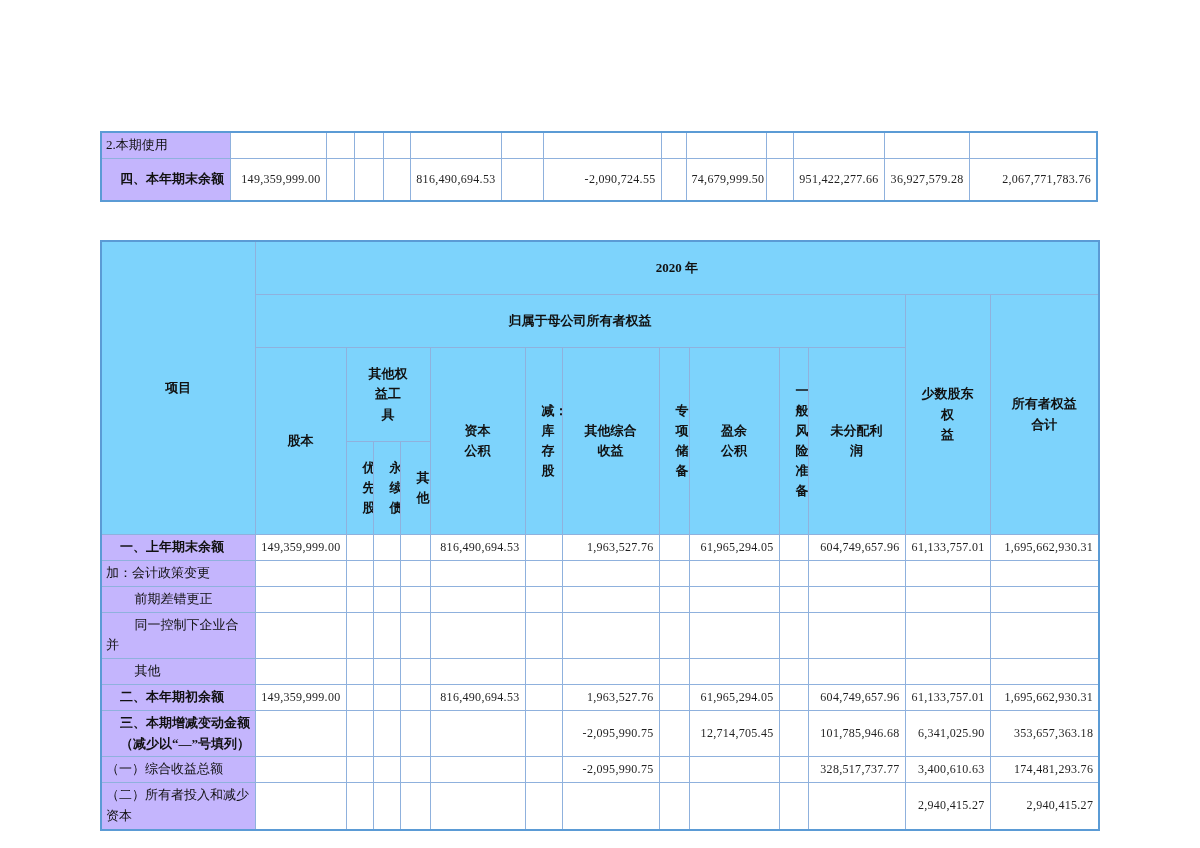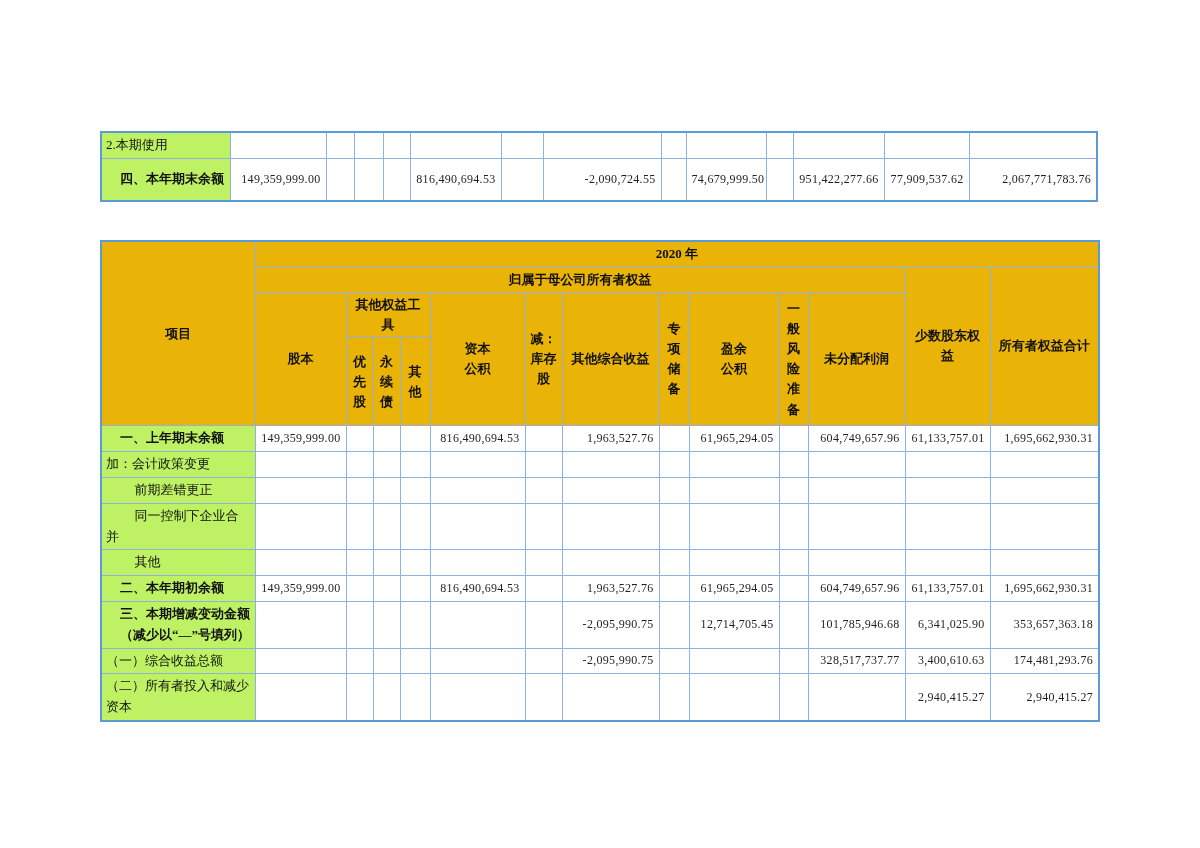--- a/index.html
+++ b/index.html
@@ -21,36 +21,36 @@
   .t1 tbody tr { height:23px; }
   .t1 tbody tr.emph { height:43px; }
   .t2 tbody tr { height:24px; }
 
   .t2 tr.h1 { height:25px; }
   .t2 tr.h2 { height:26px; }
   .t2 tr.h3 { height:45px; }
   .t2 tr.h4 { height:88px; }
 
   .lbl {
-    background:#bef264; font-size:13px; font-weight:normal;
+    background:#c4b5fd; font-size:13px; font-weight:normal;
     text-align:left; vertical-align:middle;
     padding:2px 3px 2px 4px; line-height:1.6; color:#111;
   }
   .lbl.b { font-weight:bold;padding-left:18px; }
   .lbl.ind { text-indent:2.2em; }
 
   .num {
     background:#ffffff; font-size:12px; text-align:right; vertical-align:middle;
     padding:2px 5px; white-space:nowrap; letter-spacing:0.3px; color:#1f1f1f;
   }
 
   .hc {
-    background:#eab308; font-weight:bold; font-size:13px; color:#111;
+    background:#7dd3fc; font-weight:bold; font-size:13px; color:#111;
     text-align:center; vertical-align:middle;
-    white-space:pre-line; line-height:1.55; padding:2px;
+    white-space:pre-line; line-height:1.55; padding:16px;
   }
 
   .pageno {
     position:absolute; top:741px; left:0; width:1200px;
     text-align:center; font-size:13px; color:#333;
   }
 </style>
 </head>
 <body>
 
@@ -96,21 +96,21 @@
           <td class="num"></td>
           <td class="num"></td>
           <td class="num"></td>
           <td class="num">816,490,694.53</td>
           <td class="num"></td>
           <td class="num">-2,090,724.55</td>
           <td class="num"></td>
           <td class="num">74,679,999.50</td>
           <td class="num"></td>
           <td class="num">951,422,277.66</td>
-          <td class="num">77,909,537.62</td>
+          <td class="num">36,927,579.28</td>
           <td class="num">2,067,771,783.76</td>
         </tr>
       </tbody>
   </table>
 
   <table class="fin t2">
     <colgroup>
       <col style="width:154px">
         <col style="width:91px">
         <col style="width:27px">

